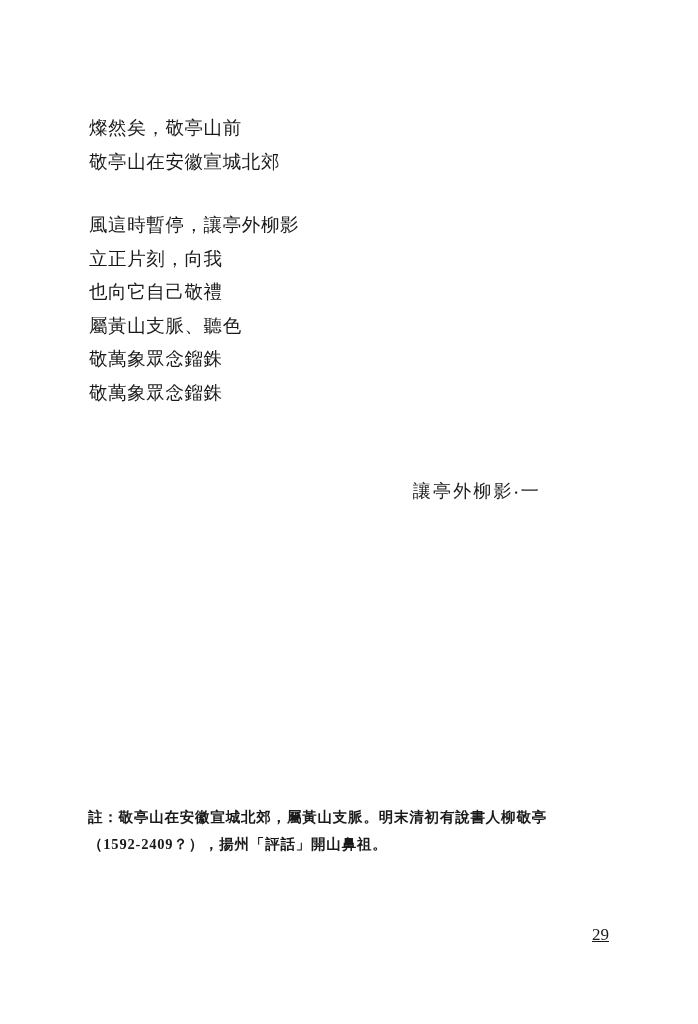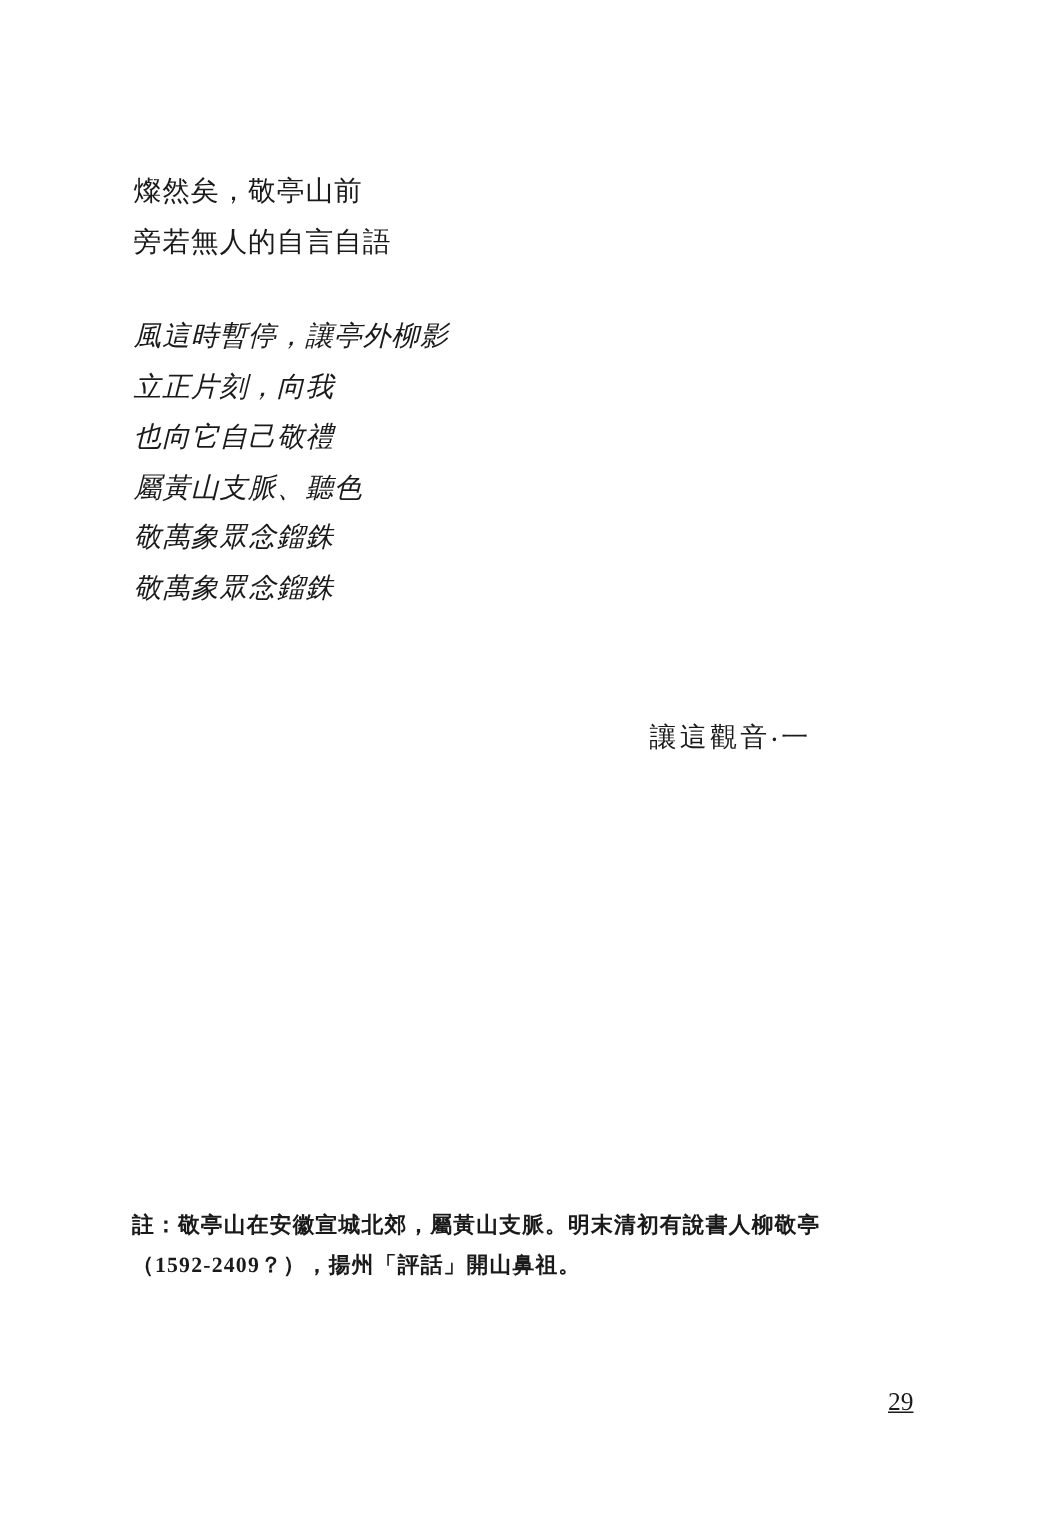--- a/index.html
+++ b/index.html
@@ -30,21 +30,20 @@
     left: 89px;
     top: 112px;
     width: 520px;
   }
 
   .stanza {
     margin: 0 0 30px 0;
   }
   .stanza:last-child {
     margin-bottom: 12px;
-    font-style: italic;
   }
 
   .line {
     font-size: 18.5px;
     line-height: 33.5px;
     letter-spacing: 0.6px;
     white-space: pre;
     color: #1a1a1a;
   }
 
@@ -88,35 +87,35 @@
 </style>
 </head>
 <body>
 
 <div class="page">
 
   <div class="poem-body">
 
     <div class="stanza">
       <div class="line">燦然矣，敬亭山前</div>
-      <div class="line">旁若無人的自言自語</div>
+      <div class="line">敬亭山在安徽宣城北郊</div>
     </div>
 
     <div class="stanza">
       <div class="line">風這時暫停，讓亭外柳影</div>
       <div class="line">立正片刻，向我</div>
       <div class="line">也向它自己敬禮</div>
       <div class="line">屬黃山支脈、聽色</div>
       <div class="line">敬萬象眾念鎦銖</div>
       <div class="line">敬萬象眾念鎦銖</div>
     </div>
 
   </div>
 
-  <div class="date-line">讓這觀音‧一</div>
+  <div class="date-line">讓亭外柳影‧一</div>
 
   <div class="note">
     <span class="note-line">註：敬亭山在安徽宣城北郊，屬黃山支脈。明末清初有說書人柳敬亭</span><br>
     <span class="note-line">（1592-2409？），揚州「評話」開山鼻祖。</span>
   </div>
 
   <div class="page-number">29</div>
 
 </div>
 

